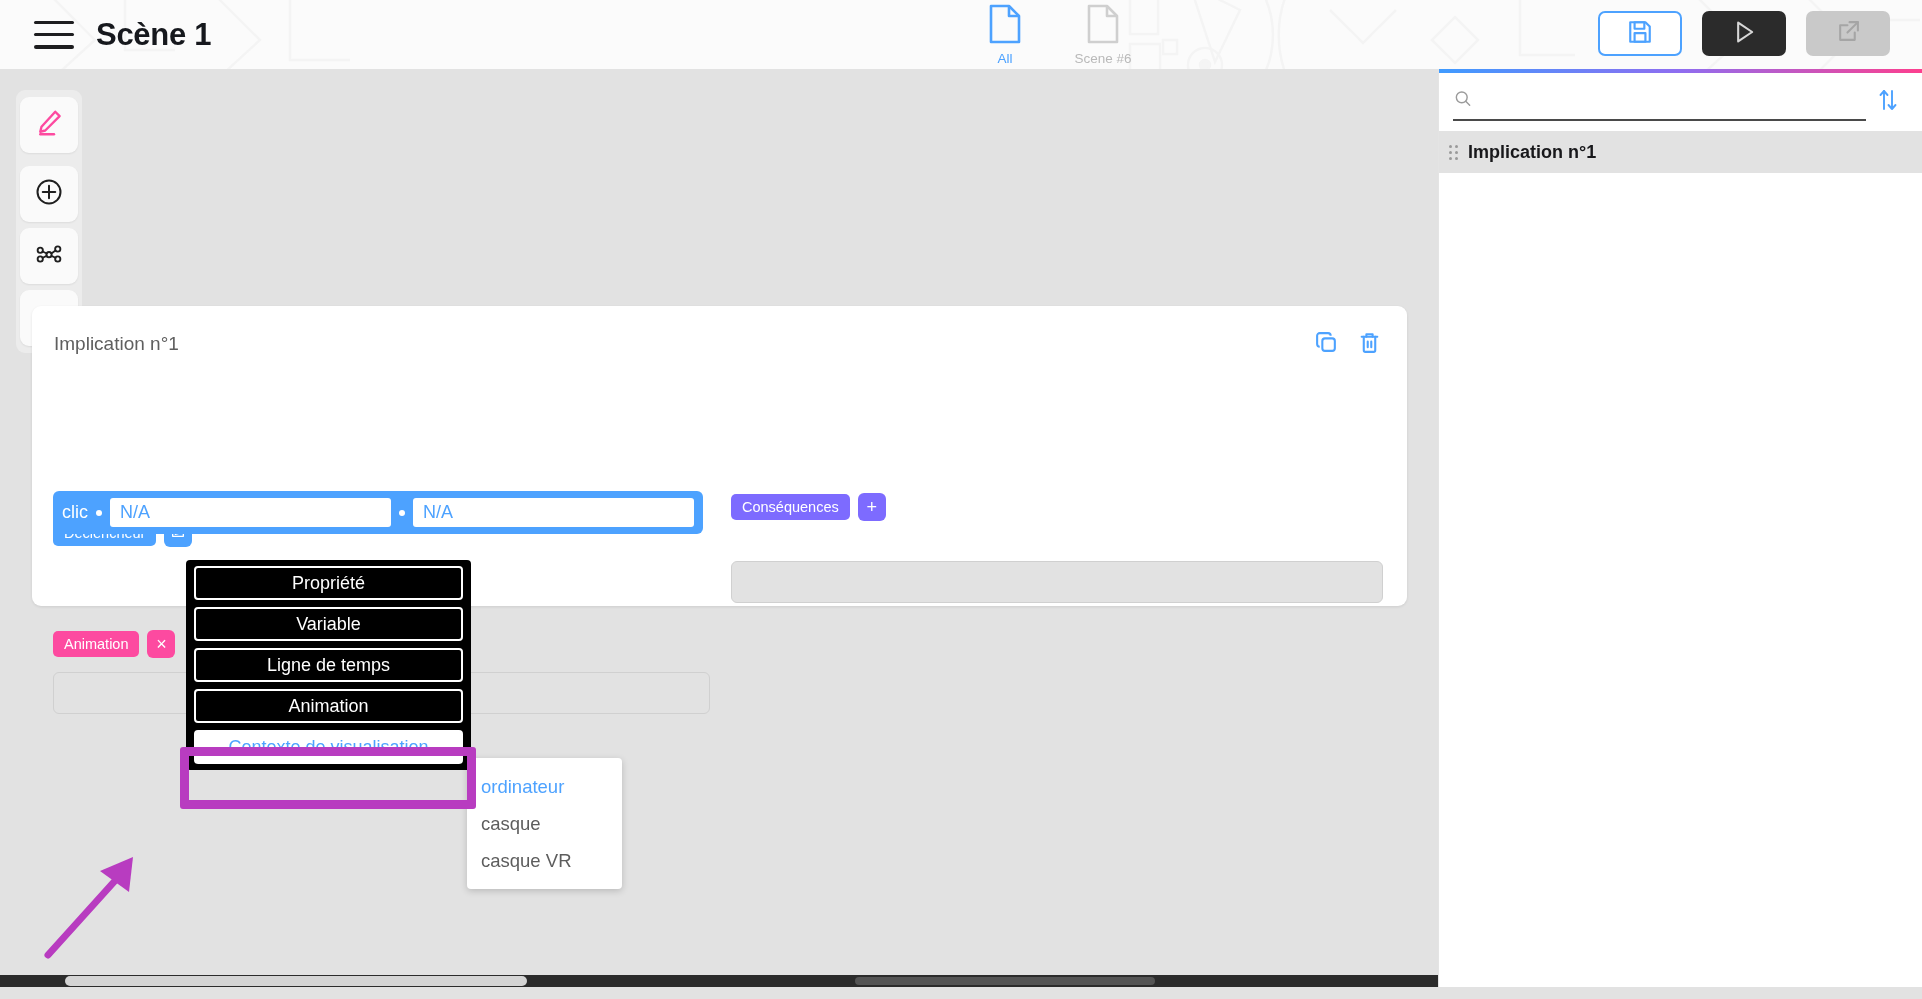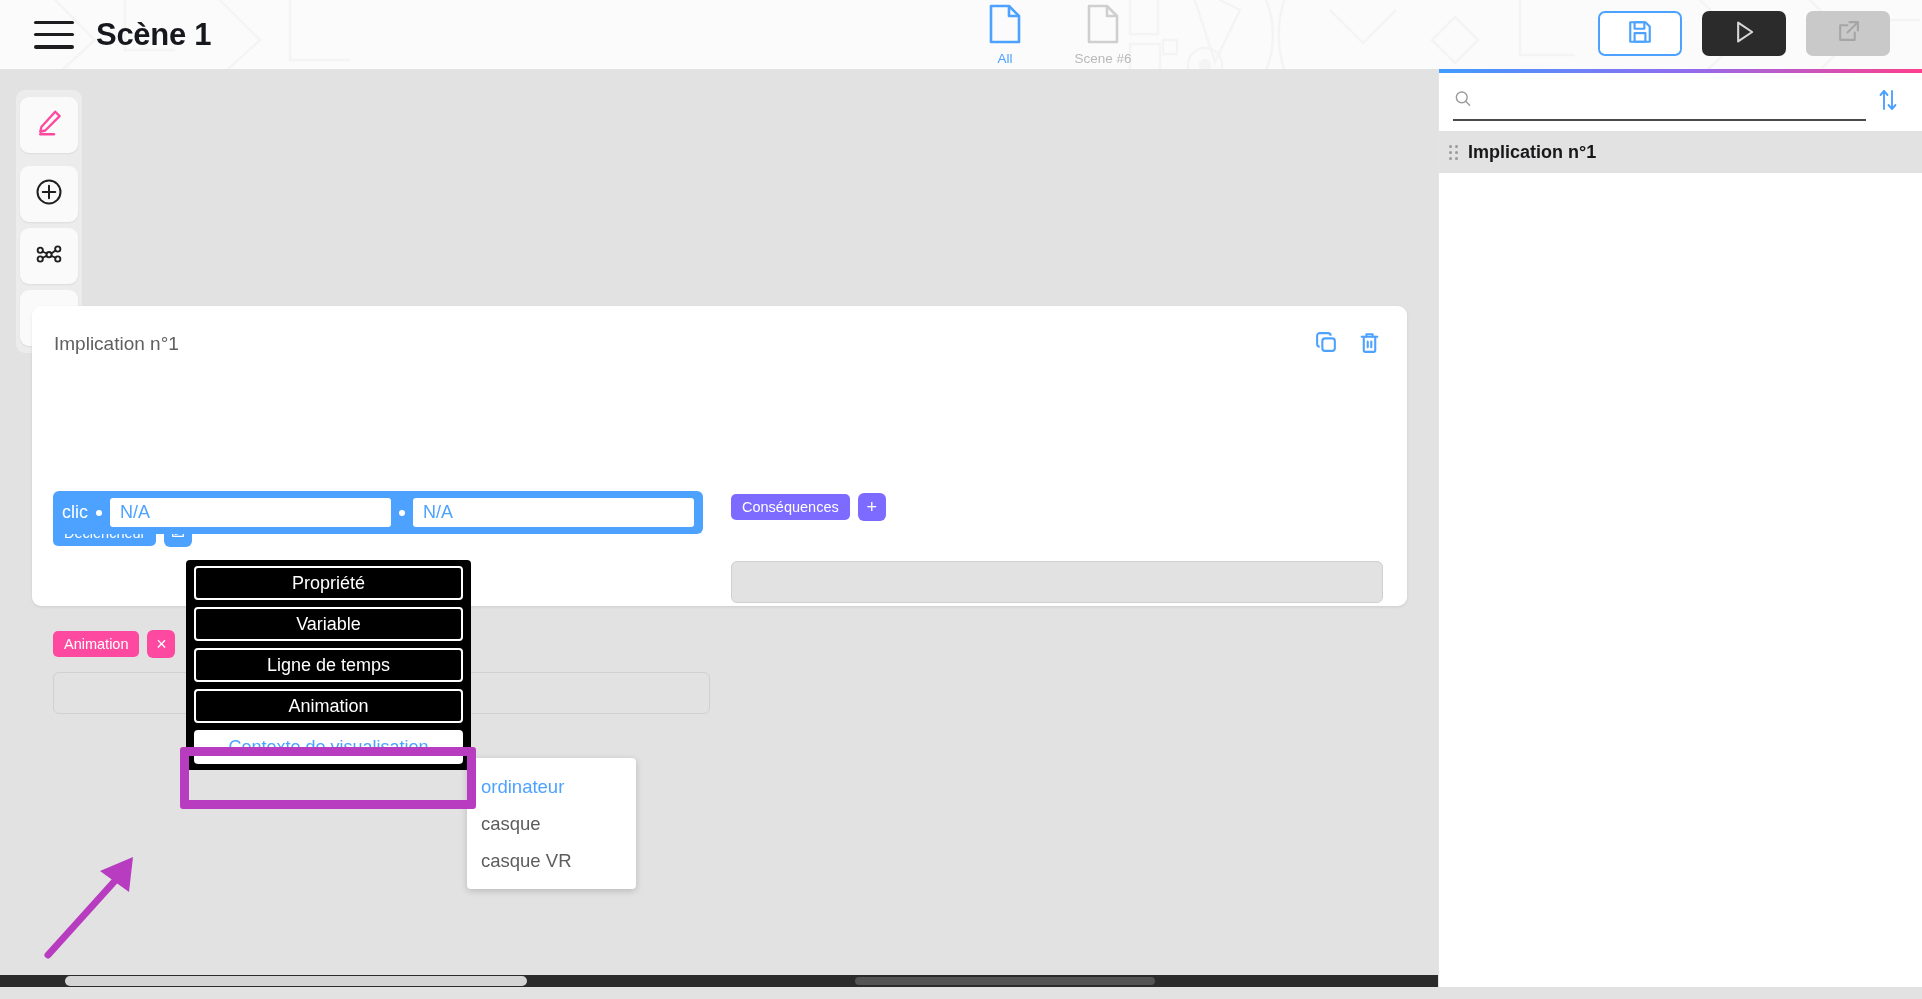--- a/index.html
+++ b/index.html
@@ -176,21 +176,21 @@
     position: absolute; left: 180px; top: 747px;
     width: 296px; height: 62px;
     border: 9px solid #b83cc0;
     border-radius: 3px;
     z-index: 60;
     pointer-events: none;
   }
 
   .submenu {
     position: absolute; left: 467px; top: 758px;
-    width: 169px;
+    width: 155px;
     background: #fff;
     border-radius: 4px;
     box-shadow: 0 2px 7px rgba(0,0,0,0.18);
     padding: 10px 0;
     z-index: 45;
   }
   .submenu-item {
     height: 37px; padding-left: 14px;
     display: flex; align-items: center;
     font-size: 18.5px; color: #5d5d5d;

